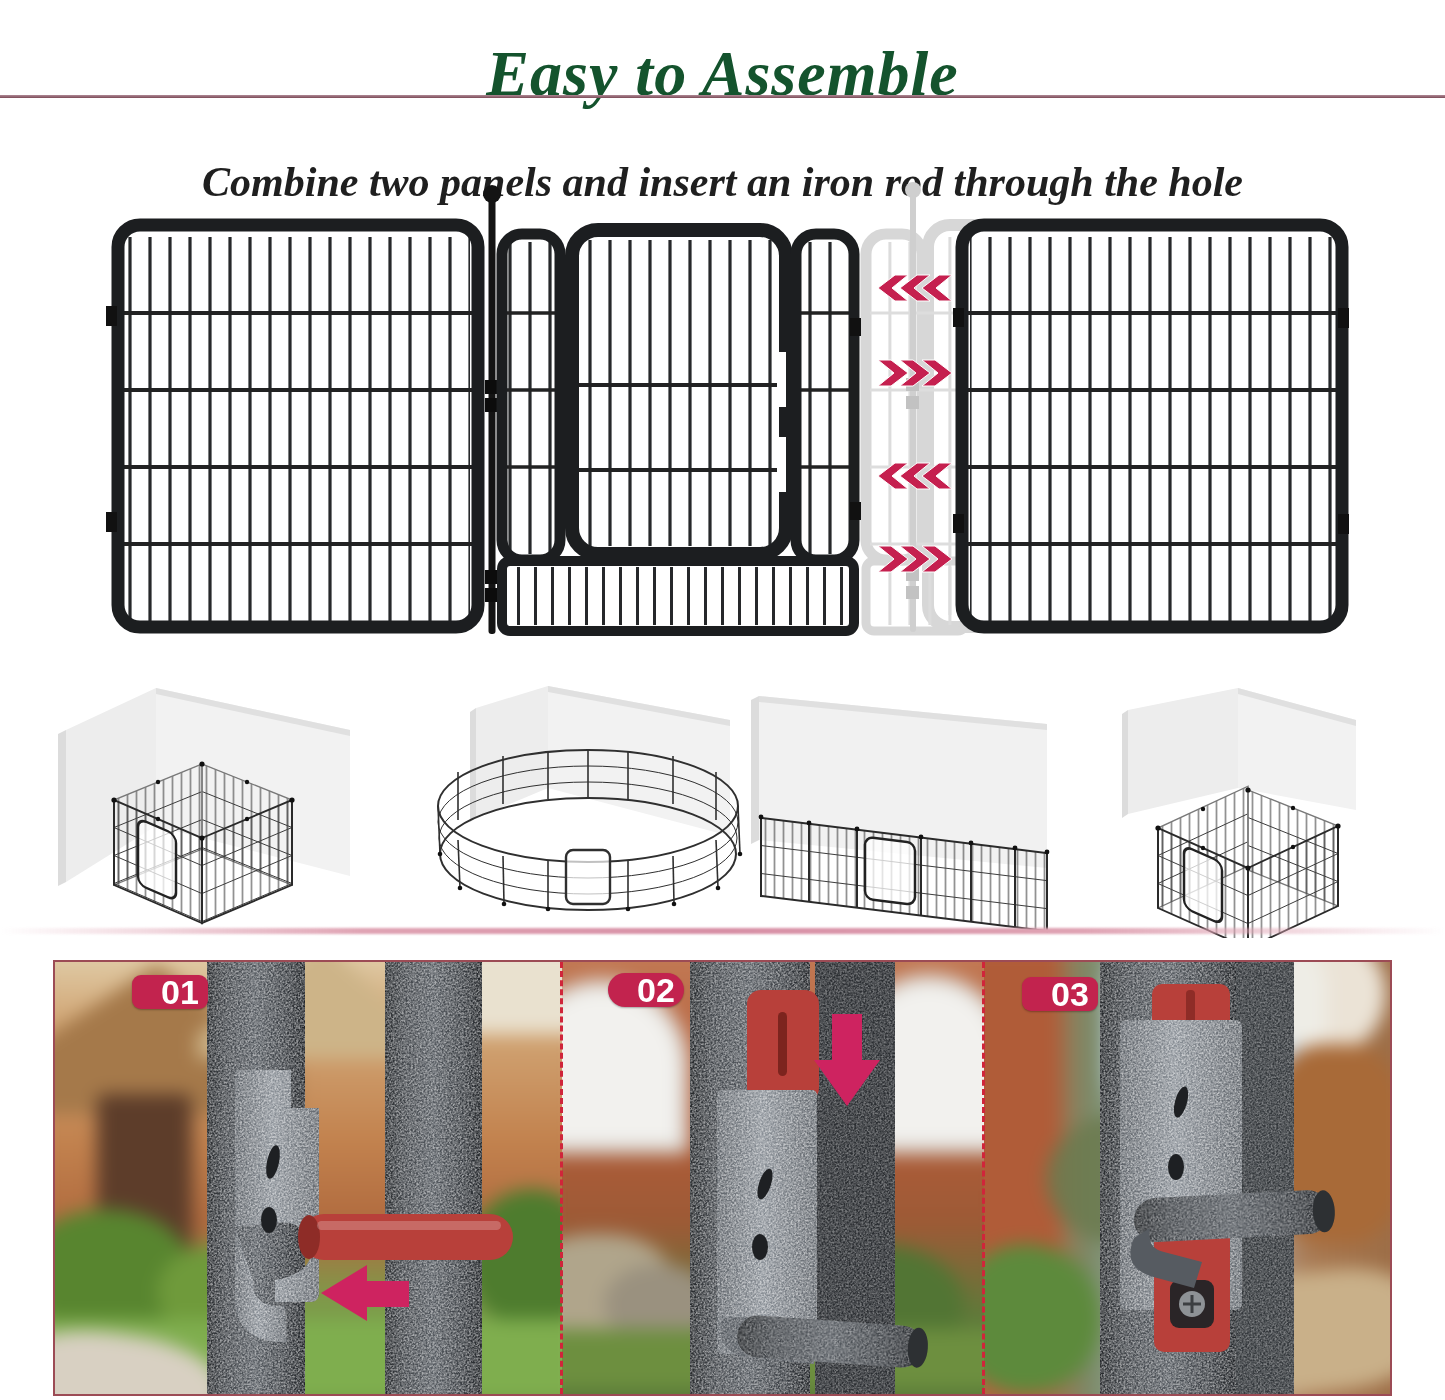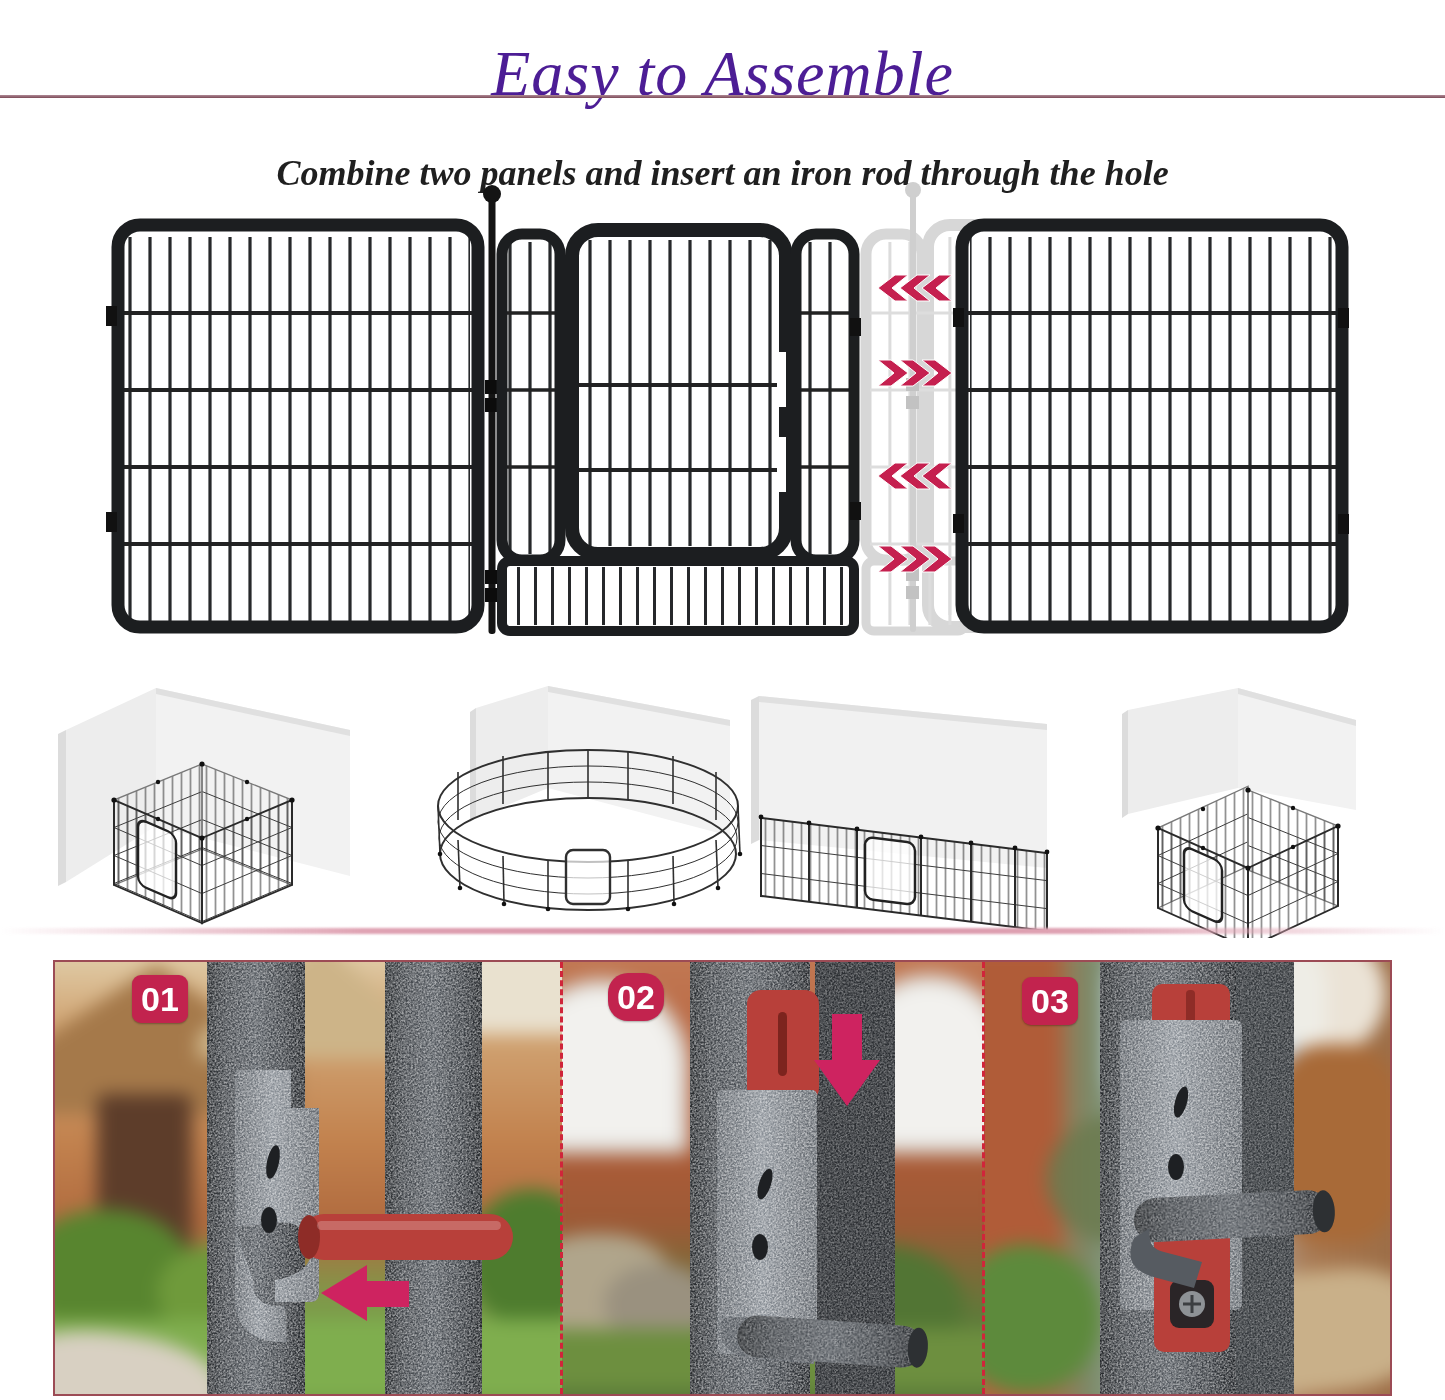--- a/index.html
+++ b/index.html
@@ -1,46 +1,46 @@
 <!DOCTYPE html>
 <html style="--c-accent: #c5204f; --c-badge: #c2234e; --c-arrow: #ce2360; --c-rod: #b8403a; --c-frame: #1c1e20; --c-ghost: #d7d7d7; --c-divider-top: #b08a96; --c-divider: #7c4a57; --c-dash: #d0253a; --c-photo-border: #9c4b55; --c-soft-line: #e0a4b4;"><head>
 <meta charset="utf-8">
 <style>
   html,body{margin:0;padding:0;background:#fff;}
   .page{position:relative;width:1445px;height:1400px;background:#fff;overflow:hidden;
         font-family:"Liberation Serif","DejaVu Serif",serif;}
   
   .title{position:absolute;top:-6px;left:0;width:100%;text-align:center;
-         font-size:64px;font-weight:normal;font-style:italic;color:#4c1d95;letter-spacing:1px;}
+         font-size:64px;font-weight:bold;font-style:italic;color:#14532d;letter-spacing:1px;}
   .divider{position:absolute;top:95px;left:0;width:100%;height:3px;
            background:linear-gradient(180deg,var(--c-divider-top,#b08a96),var(--c-divider,#7c4a57));}
   .subtitle{position:absolute;top:116px;left:0;width:100%;text-align:center;
-            font-size:36px;font-weight:bold;font-style:italic;color:#1f1f1f;}
+            font-size:42px;font-weight:bold;font-style:italic;color:#1f1f1f;}
   
   .fence{position:absolute;top:182px;left:0;width:1445px;height:480px;}
   
   .cfg{position:absolute;top:668px;height:270px;}
   #cfg1{left:52px;width:320px;} #cfg2{left:398px;width:345px;}
   #cfg3{left:745px;width:330px;} #cfg4{left:1088px;width:320px;}
   .softline{position:absolute;top:928px;left:0;width:100%;height:6px;border-radius:3px;
             background:linear-gradient(90deg,rgba(224,164,180,0) 0%,var(--c-soft-line,#e0a4b4) 25%,#d890a6 50%,var(--c-soft-line,#e0a4b4) 75%,rgba(224,164,180,0) 100%);
             filter:blur(1px);}
   
   .strip{position:absolute;left:53px;top:960px;width:1339px;height:436px;box-sizing:border-box;
          border:2px solid var(--c-photo-border,#9c4b55);overflow:hidden;background:#caa;}
   .photo{position:absolute;top:0;height:432px;overflow:hidden;}
   #ph1{left:0;width:507px;} #ph2{left:507px;width:422px;} #ph3{left:929px;width:406px;}
   .bg{position:absolute;left:-18px;top:-18px;right:-18px;bottom:-18px;filter:blur(9px);}
   .bg div{position:absolute;}
   .fg{position:absolute;left:0;top:0;width:100%;height:100%;}
   .sep{position:absolute;top:0;bottom:0;width:0;border-left:3px dashed var(--c-dash,#d0253a);z-index:5;}
   #sep1{left:505px;} #sep2{left:927px;}
-  .badge{position:absolute;width:56px;height:48px;background:var(--c-badge,#c2234e);color:#fff;
+  .badge{position:absolute;width:56px;height:34px;background:var(--c-badge,#c2234e);color:#fff;
          font:bold 34px "Liberation Sans","DejaVu Sans",sans-serif;display:flex;align-items:center;
-         justify-content:center;border-radius:9px;z-index:6;box-shadow:0 1px 2px rgba(0,0,0,.3);}
+         justify-content:center;border-radius:9px;z-index:6;box-shadow:0 1px 2px rgba(0,0,0,.3);padding-left:20px;}
   #b1{left:77px;top:13px;} #b2{left:553px;top:11px;border-radius:20px;} #b3{left:967px;top:15px;text-align:center;}
 </style>
 </head>
 <body>
 
 <div class="page">
 
   <h1 class="title">Easy to Assemble</h1>
   <div class="divider"></div>
   <p class="subtitle">Combine two panels and insert an iron rod through the hole</p>

